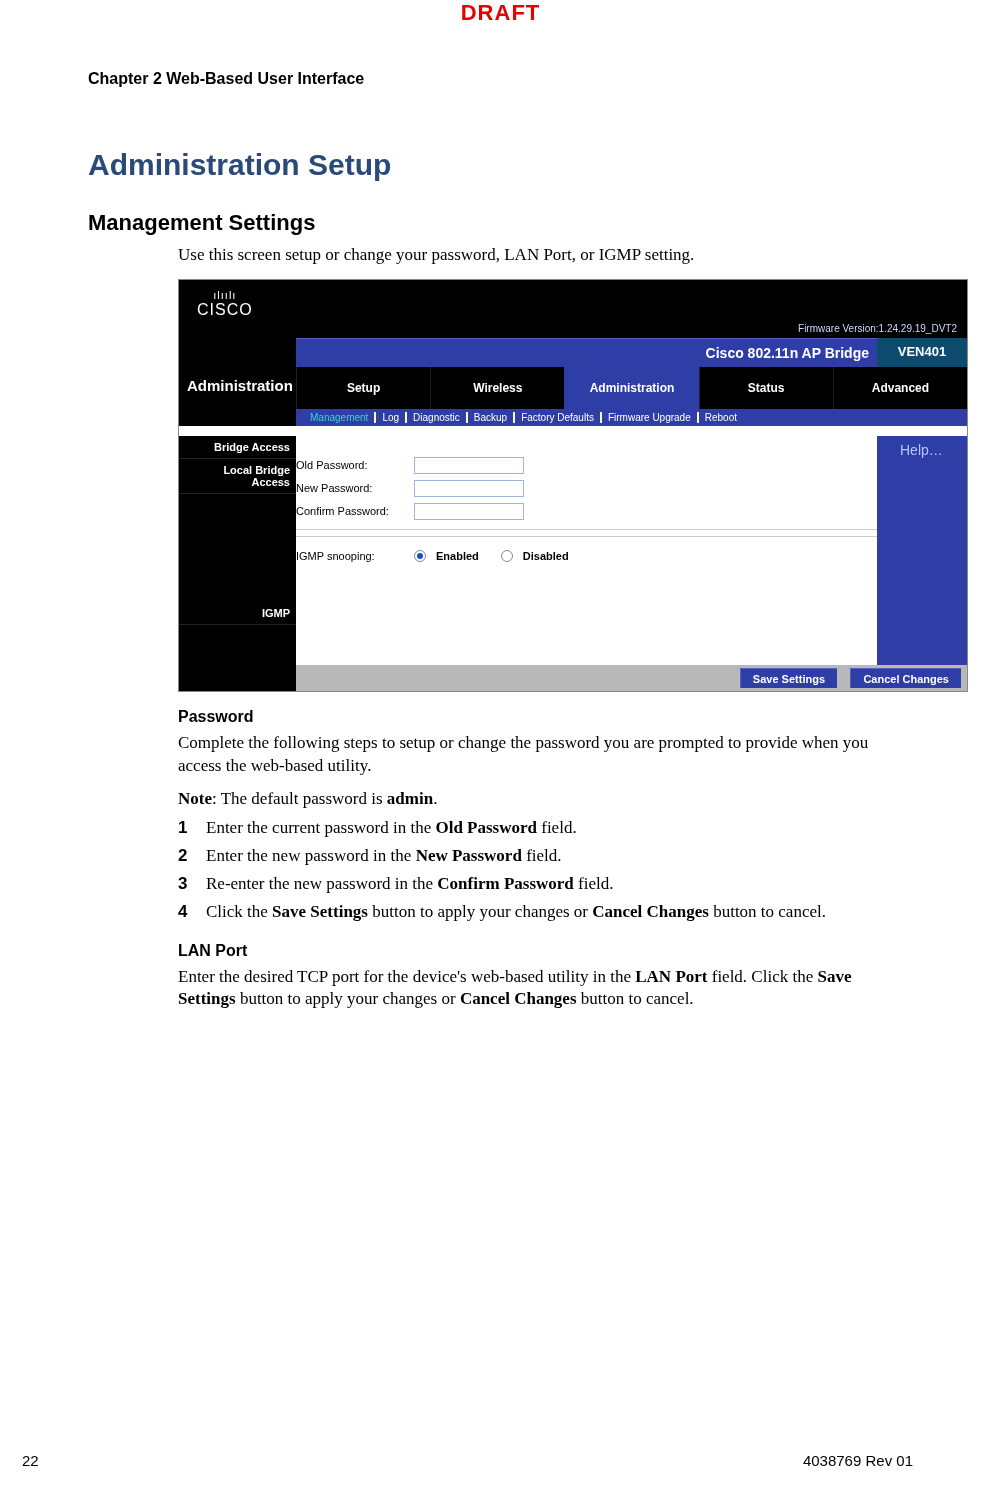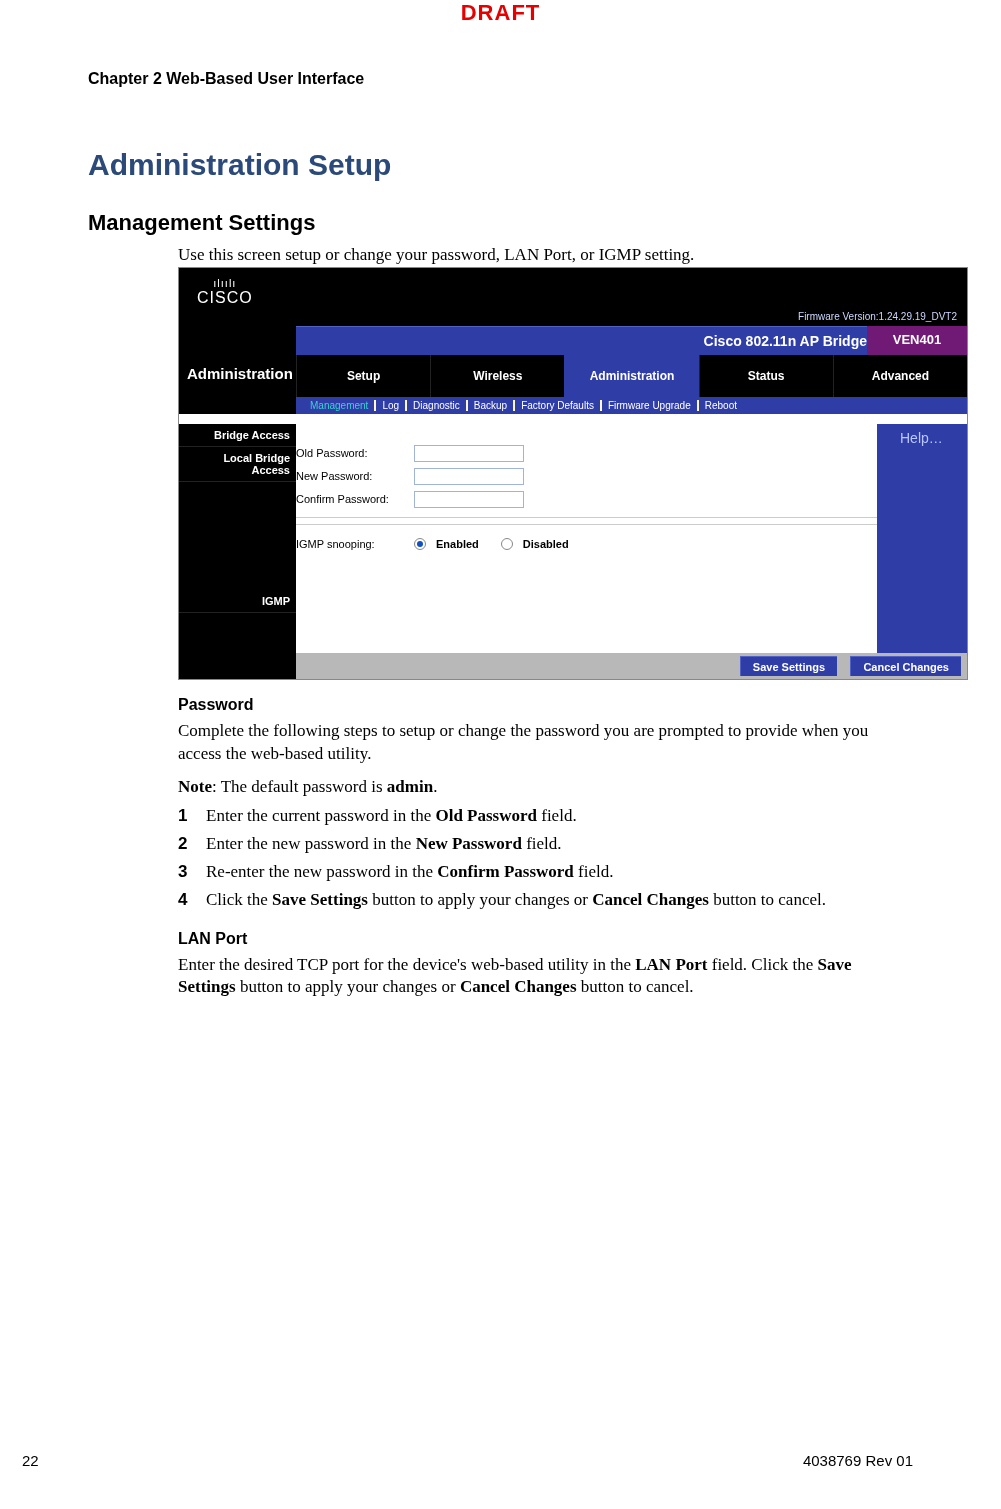--- a/index.html
+++ b/index.html
@@ -4,31 +4,31 @@
 <style>
   * { box-sizing: border-box; margin: 0; padding: 0; }
   body { font-family: Arial, Helvetica, sans-serif; background: #fff; color: #000; }
   .page { width: 1001px; margin: 0 auto; padding: 10px 88px 60px 88px; position: relative; min-height: 1509px; }
   .draft { position: absolute; top: 0; left: 50%; transform: translateX(-50%); color: #e60000; font-weight: bold; font-size: 22px; letter-spacing: 1px; }
   .chapter { font-weight: bold; font-size: 16px; margin-top: 60px; margin-bottom: 60px;}
   .h1 { color: #2b4a7a; font-weight: bold; font-size: 30px; margin-bottom: 28px; font-family: Arial, sans-serif; }
   .h2 { font-weight: bold; font-size: 22px; margin-bottom: 8px; font-family: Arial, sans-serif; }
   .indent { margin-left: 90px; }
   .body { font-family: "Book Antiqua", Palatino, serif; font-size: 17px; line-height: 1.35; }
-  .screenshot { border: 1px solid #888; margin-bottom: 16px; width: 790px; background: #fff; }
+  .screenshot { border: 1px solid #888; margin-top: 12px; margin-bottom: 16px; width: 790px; background: #fff; }
   
   .ss-top { background: #000; color: #fff; height: 58px; position: relative; }
   .ss-logo { position:absolute; left:18px; top:10px; color:#fff; font-size:10px; text-align:center; line-height:1; }
   .ss-logo .bars { letter-spacing:1px; font-size:11px; }
   .ss-logo .cisco { font-size:16px; letter-spacing:1px; margin-top:1px; }
   .ss-fw { position:absolute; right:10px; bottom:4px; color:#ccd7ff; font-size:10px; }
   .ss-band1 { display:flex; }
   .ss-band1-left { width:117px; background:#000; }
-  .ss-band1-mid { flex:1; background:#2f3da7; color:#fff; font-weight:bold; font-size:14px; text-align:right; padding:6px 0; border-top:1px solid #5262c4; }
-  .ss-band1-model { width:100px; background:#701a75; color:#fff; font-weight:bold; font-size:13px; text-align:center; padding:6px 4px; }
+  .ss-band1-mid { flex:1; background:#2f3da7; color:#fff; font-weight:bold; font-size:14px; text-align:right; padding:6px 8px; border-top:1px solid #5262c4; }
+  .ss-band1-model { width:90px; background:#0c4a6e; color:#fff; font-weight:bold; font-size:13px; text-align:center; padding:6px 4px; }
   .ss-tabs { display:flex; }
   .ss-tabs-left { width:117px; background:#000; color:#fff; font-weight:bold; font-size:15px; padding:10px 4px 10px 8px; }
   .ss-tabs-right { flex:1; display:flex; }
   .ss-tab { flex:1; background:#000; color:#fff; font-weight:bold; font-size:12px; text-align:center; padding:14px 4px; border-left:1px solid #222; }
   .ss-tab.active { background:#2f3da7; border-left:1px solid #2f3da7;}
   .ss-subtabs { display:flex; }
   .ss-subtabs-left { width:117px; background:#000; }
   .ss-subtabs-right { flex:1; background:#2f3da7; color:#fff; font-size:10px; padding:3px 8px; display:flex; gap:0; align-items:center; }
   .ss-sub { padding:0 6px; border-right:2px solid #fef9c3; }
   .ss-sub:last-child { border-right:none; }

